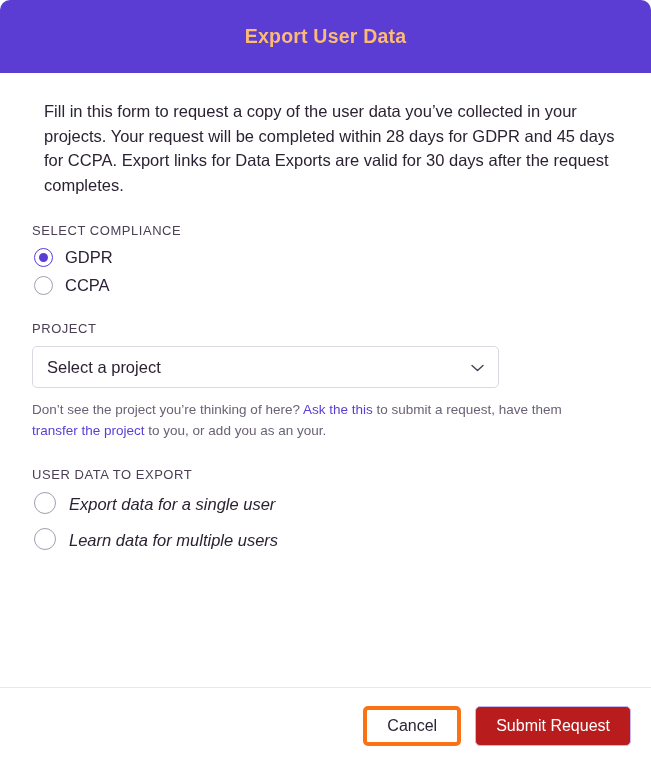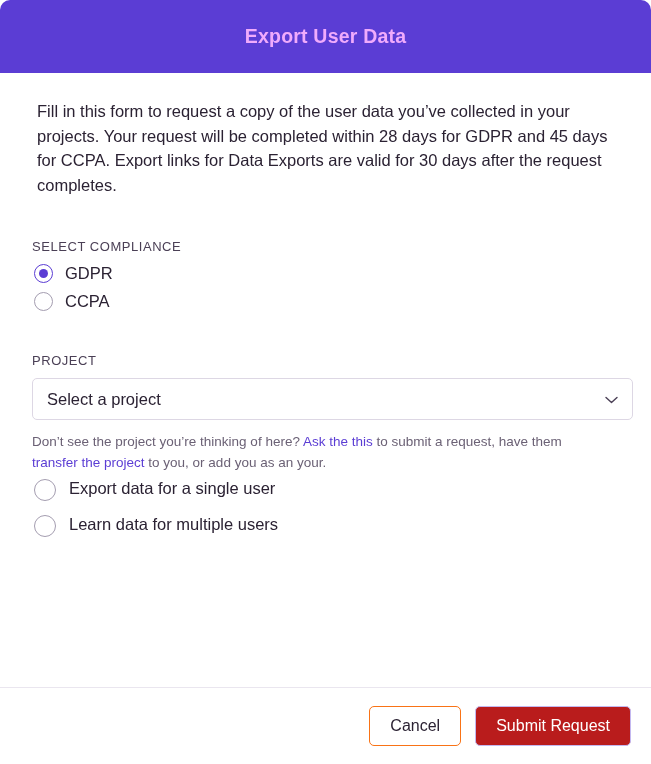--- a/index.html
+++ b/index.html
@@ -23,43 +23,43 @@
   }
   .modal-header {
     height: 73px;
     min-height: 73px;
     background: #5b3dd4;
     display: flex;
     align-items: center;
     justify-content: center;
   }
   .modal-title {
-    color: #f0abfc;
+    color: #fdba74;
     font-size: 19.5px;
     font-weight: bold;
     letter-spacing: 0.2px;
   }
   .modal-body {
     flex: 1;
     padding: 26px 32px 0 32px;
     overflow: hidden;
   }
   .intro {
     font-size: 16.5px;
     line-height: 24.5px;
     color: #2b2233;
-    margin: 0 0 0 5px;
+    margin: 0 0 0 12px;
     max-width: 590px;
   }
   .section-label {
     font-size: 13px;
     letter-spacing: 0.55px;
     color: #4a3f55;
     text-transform: uppercase;
-    margin-top: 42px;
+    margin-top: 26px;
     margin-bottom: 10px;
   }
   .radio-row {
     display: flex;
     align-items: center;
     gap: 12px;
     margin: 9px 0 9px 2px;
     cursor: pointer;
   }
   .radio {
@@ -101,21 +101,21 @@
   }
   a.link {
     color: #5b3dd4;
     text-decoration: none;
   }
   .select-wrap {
     position: relative;
     margin-top: 2px;
   }
   .select-box {
-    width: 601px;
+    width: 467px;
     height: 42px;
     border: 1px solid #ddd7e4;
     border-radius: 5px;
     background: #ffffff;
     display: flex;
     align-items: center;
     padding: 11px 14px;
     font-size: 16.5px;
     color: #2b2233;
     cursor: pointer;
@@ -150,35 +150,36 @@
     border-radius: 5px;
     padding: 0 20px;
     height: 40px;
     display: flex;
     align-items: center;
     justify-content: center;
     cursor: pointer;
   }
   .btn-cancel {
     background: #ffffff;
-    border: 1px solid #f97316;
+    border: 4px solid #f97316;
     color: #2b2233;
   }
   .btn-submit {
     background: #b91c1c;
     border: 1px solid #c3b8f0;
     color: #ffffff;
     cursor: default;
   }
   .usr-radio-row {
     display: flex;
-    align-items: flex-start;
+    align-items: flex-end;
     gap: 13px;
     margin: 6px 0 14px 2px;
     cursor: pointer;
+    font-style: italic;
   }
 </style>
 </head>
 <body>
 
 <div class="modal">
 
   <div class="modal-header">
     <div class="modal-title">Export User Data</div>
   </div>
@@ -214,20 +215,21 @@
     </div>
 
     <div class="small-note">
       <span>Don’t see the project you’re thinking of here?</span>
       <a class="link" href="#">Ask the this</a>
       <span>to submit a request, have them</span>
       <a class="link" href="#">transfer the project</a>
       <span>to you, or add you as an your.</span>
     </div>
 
+    <div class="section-label">USER DATA TO EXPORT</div>
 
     <div class="usr-radio-row">
       <span class="radio lg"></span>
       <span class="radio-label">Export data for a single user</span>
     </div>
 
     <div class="usr-radio-row">
       <span class="radio lg"></span>
       <span class="radio-label">Learn data for multiple users</span>
     </div>

